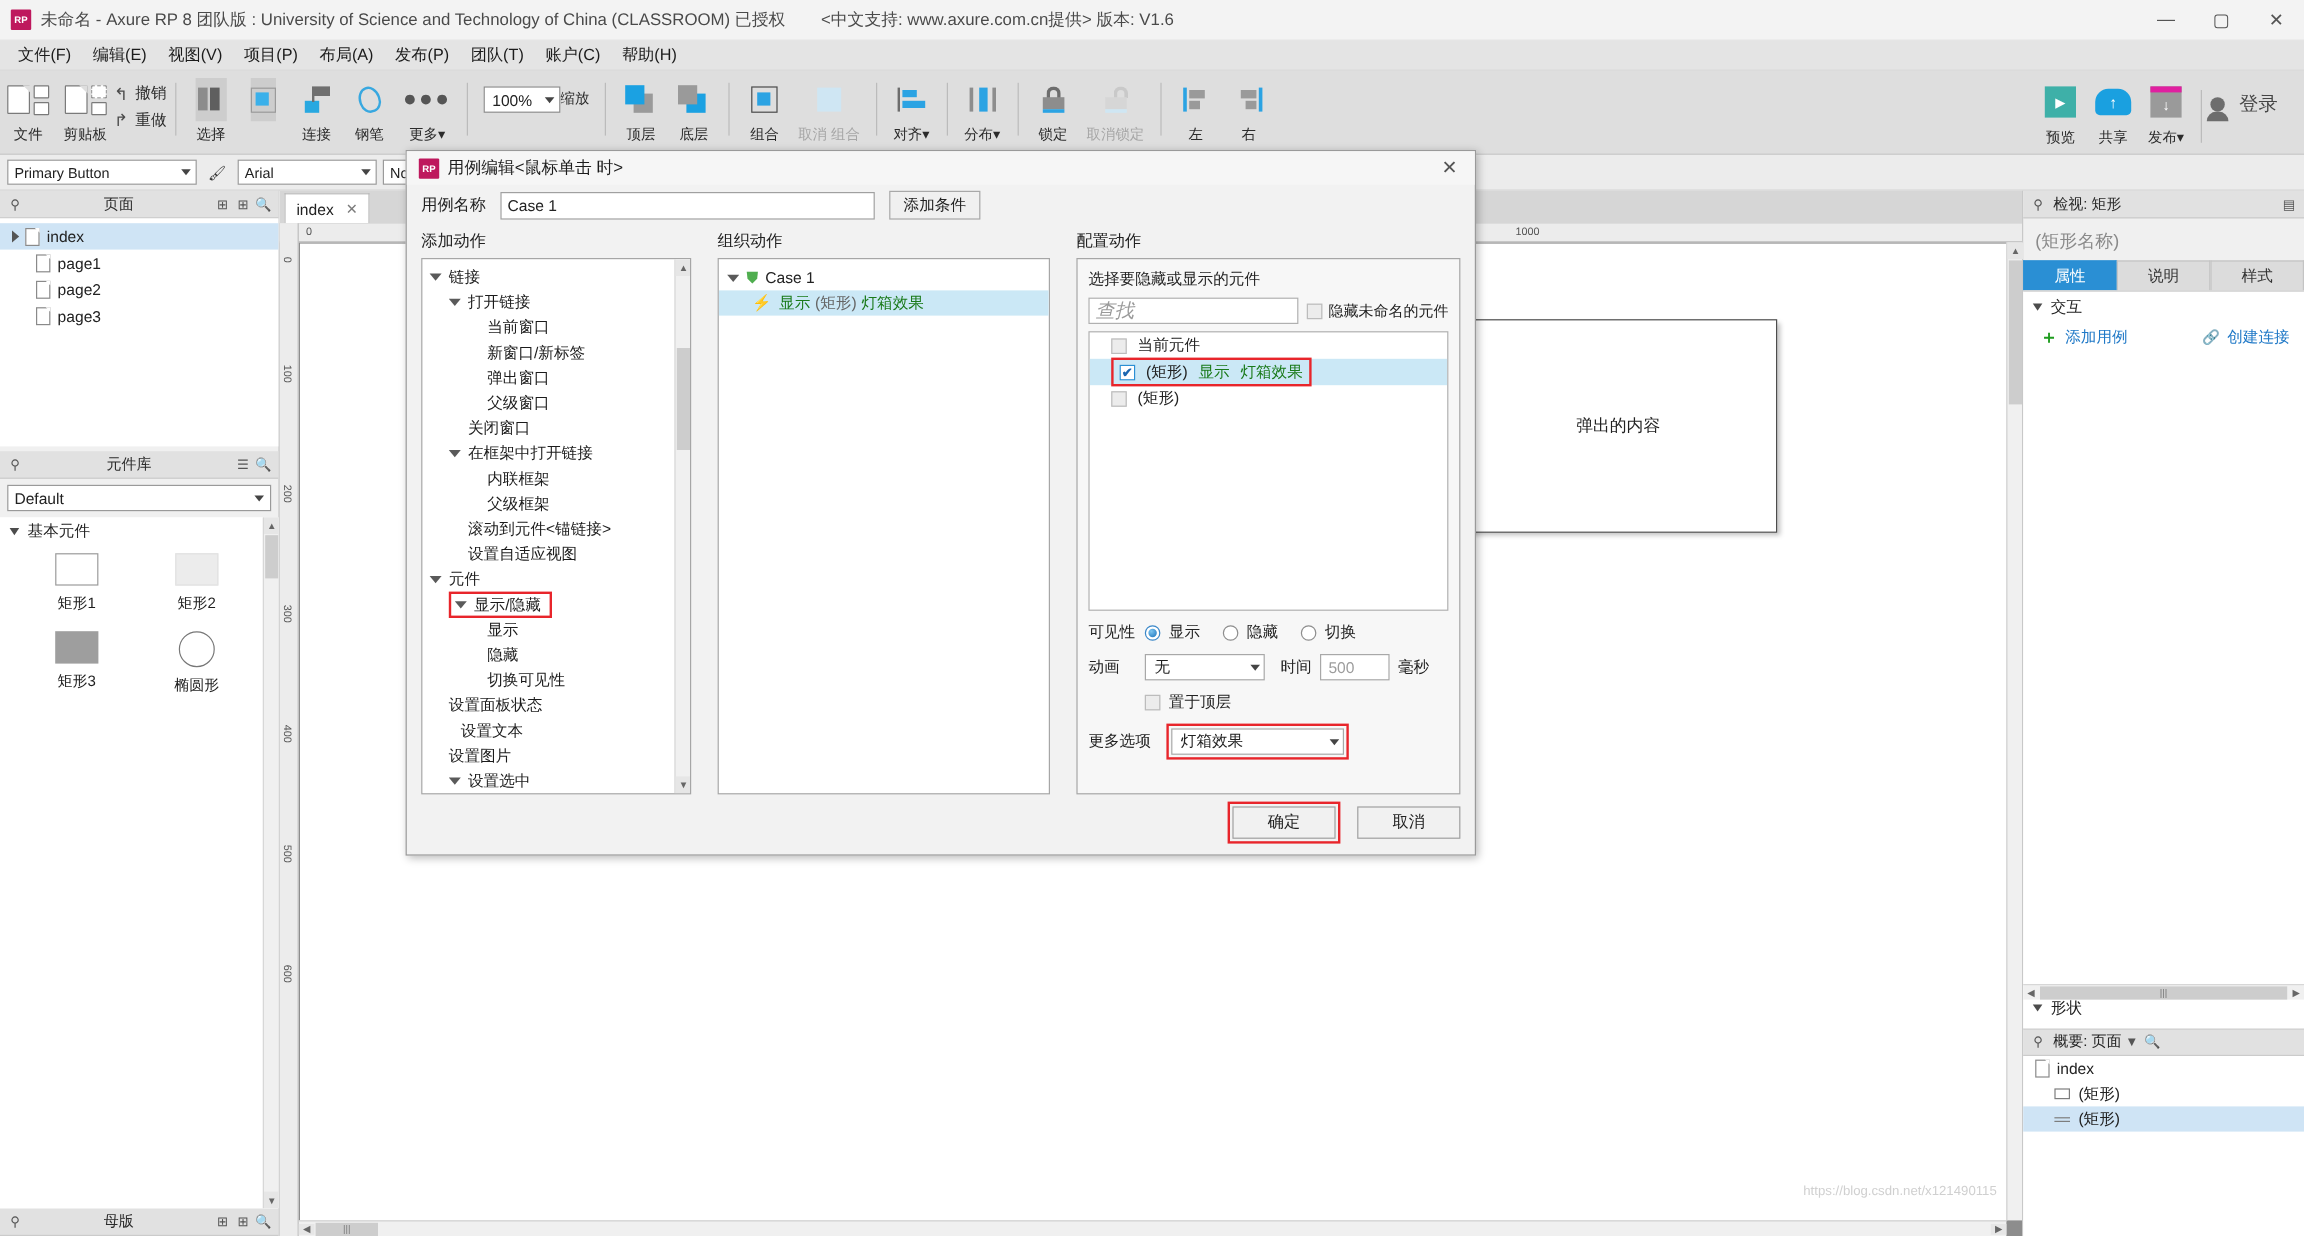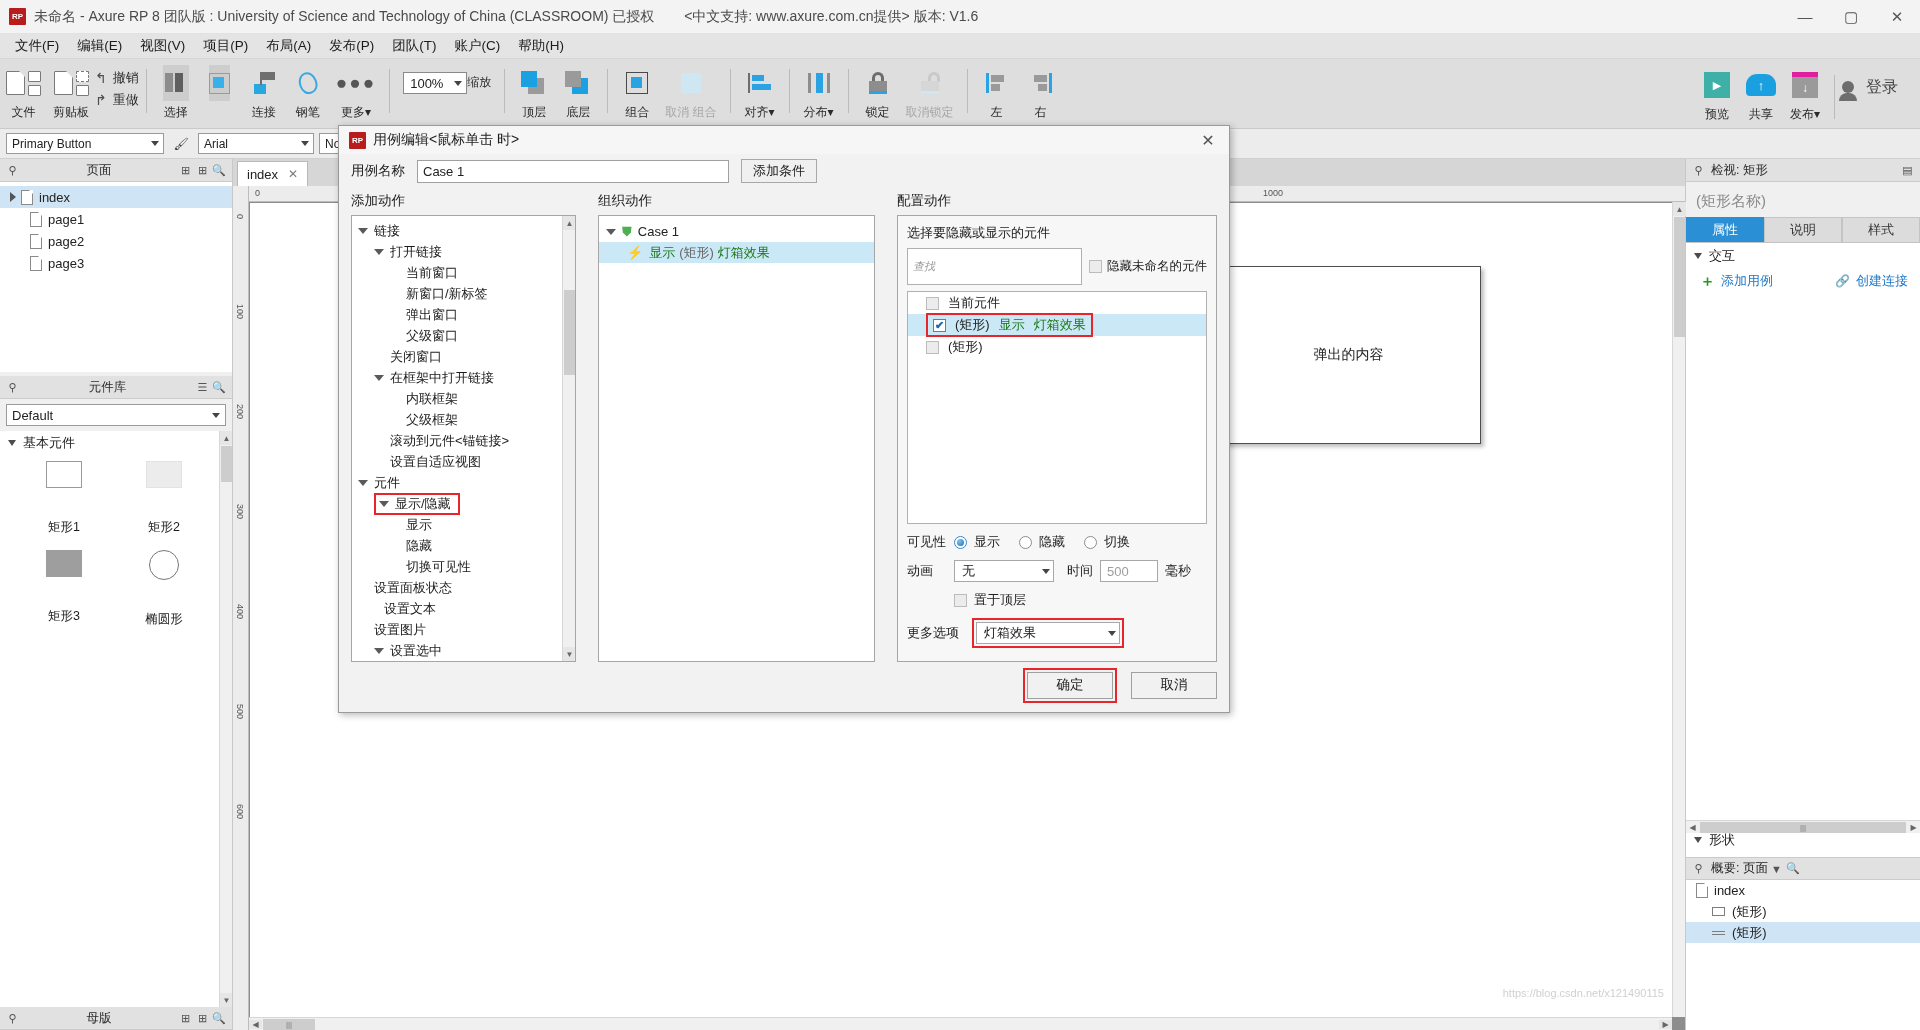--- a/index.html
+++ b/index.html
@@ -13,21 +13,21 @@
     position:relative;
     -webkit-font-smoothing:none;
   }
 
   
   #titlebar {
     height:34px; background:#f3f3f3; display:flex; align-items:center;
     border-bottom:1px solid #e2e2e2;
   }
   .rp-logo {
-    width:17px;height:17px;background:#b91c1c;color:#fff;font-size:8px;
+    width:17px;height:17px;background:#be185d;color:#fff;font-size:8px;
     display:flex;align-items:center;justify-content:center;margin:0 8px 0 9px;
     font-weight:bold;border-radius:1px;
   }
   #title-text { font-size:14px; color:#4a4a4a; white-space:nowrap; }
   #title-text .sep { display:inline-block; width:22px; }
   #win-buttons { margin-left:auto; display:flex; height:34px; }
   .win-btn { width:46px; height:34px; display:flex; align-items:center;
     justify-content:center; color:#555; font-size:15px; }
 
   
@@ -111,21 +111,21 @@
   .pg-icon:after{content:"";position:absolute;right:-1px;top:-1px;border-width:0 4px 4px 0;border-style:solid;border-color:#fff #fff transparent transparent;}
 
   .lib-head { margin-top:4px; }
   #lib-select { height:22px;margin:5px 6px;border:1px solid #9a9a9a;background:#fff;
                 display:flex;align-items:center;justify-content:space-between;padding:0 5px;font-size:13px; }
   .lib-body { background:#fff; flex:1; position:relative; overflow:hidden; }
   .lib-section { height:24px;display:flex;align-items:center;padding-left:8px;font-size:13px;color:#222;}
   .chev { width:0;height:0;border-left:4.5px solid transparent;border-right:4.5px solid transparent;
           border-top:6px solid #4c4c4c;margin-right:7px; }
   .widgets { display:flex; flex-wrap:wrap; padding:6px 0 0 14px; }
-  .widget { width:100px; display:flex; flex-direction:column; align-items:center; margin-bottom:14px;gap:24px; }
+  .widget { width:100px; display:flex; flex-direction:column; align-items:center; margin-bottom:14px; }
   .w-label { font-size:12.5px; color:#1d1d1d; margin-top:7px; }
   .w-rect1 { width:36px;height:27px;border:1px solid #9b9b9b;background:#fff; }
   .w-rect2 { width:36px;height:27px;background:#ececec;border:1px solid #e2e2e2; }
   .w-rect3 { width:36px;height:27px;background:#9e9e9e; }
   .w-ellipse { width:30px;height:30px;border:1.5px solid #777;border-radius:50%; }
   .scrollstrip { position:absolute; right:0; top:0; width:13px; height:100%; background:#f0f0f0; border-left:1px solid #d7d7d7;}
   .ss-thumb { width:11px; background:#cdcdcd; margin:1px; }
   .ss-arrow { width:13px;height:14px;display:flex;align-items:center;justify-content:center;font-size:8px;color:#666;background:#e6e6e6;}
 
   
@@ -209,22 +209,22 @@
   .org-row { height:21px; display:flex; align-items:center; font-size:13px; padding-left:7px; }
   .org-row.sel { background:#cbe8f6; }
   .bolt { color:#4a4a4a; font-size:13px; margin-right:6px; }
   .green { color:#1a7a1a; }
   .gray { color:#666; }
 
   .cfg-panel { border:1px solid #a6a6a6; background:#f7f7f7; flex:1; padding:8px 9px;
                display:flex; flex-direction:column; }
   .cfg-label { font-size:13px; margin-bottom:6px; }
   .search-row { display:flex; align-items:center; gap:7px; margin-bottom:6px; }
-  #search-input { flex:1; height:37px; border:1px solid #b0b0b0; background:#fff;
-                  font-size:11px; color:#9a9a9a; display:flex; align-items:center; padding:0 5px;
+  #search-input { flex:1; height:22px; border:1px solid #b0b0b0; background:#fff;
+                  font-size:16px; color:#9a9a9a; display:flex; align-items:center; padding:0 5px;
                   font-style:italic; }
   .chk { width:13px;height:13px;border:1px solid #8d8d8d;background:#fff; display:inline-flex;
          align-items:center;justify-content:center;flex:0 0 auto; }
   .chk.checked { border-color:#2a8fd4; color:#1a66b0; font-size:11px; font-weight:bold; }
   .chk.gray { background:#ececec; border-color:#bcbcbc; }
   .hide-unnamed { font-size:12.5px; display:flex; align-items:center; gap:5px; }
 
   #widget-list { background:#fff; border:1px solid #b0b0b0; height:233px; overflow:hidden; }
   .wl-row { height:22px; display:flex; align-items:center; padding-left:18px; gap:9px; font-size:13px; }
   .wl-row.sel { background:#cbe8f6; }

